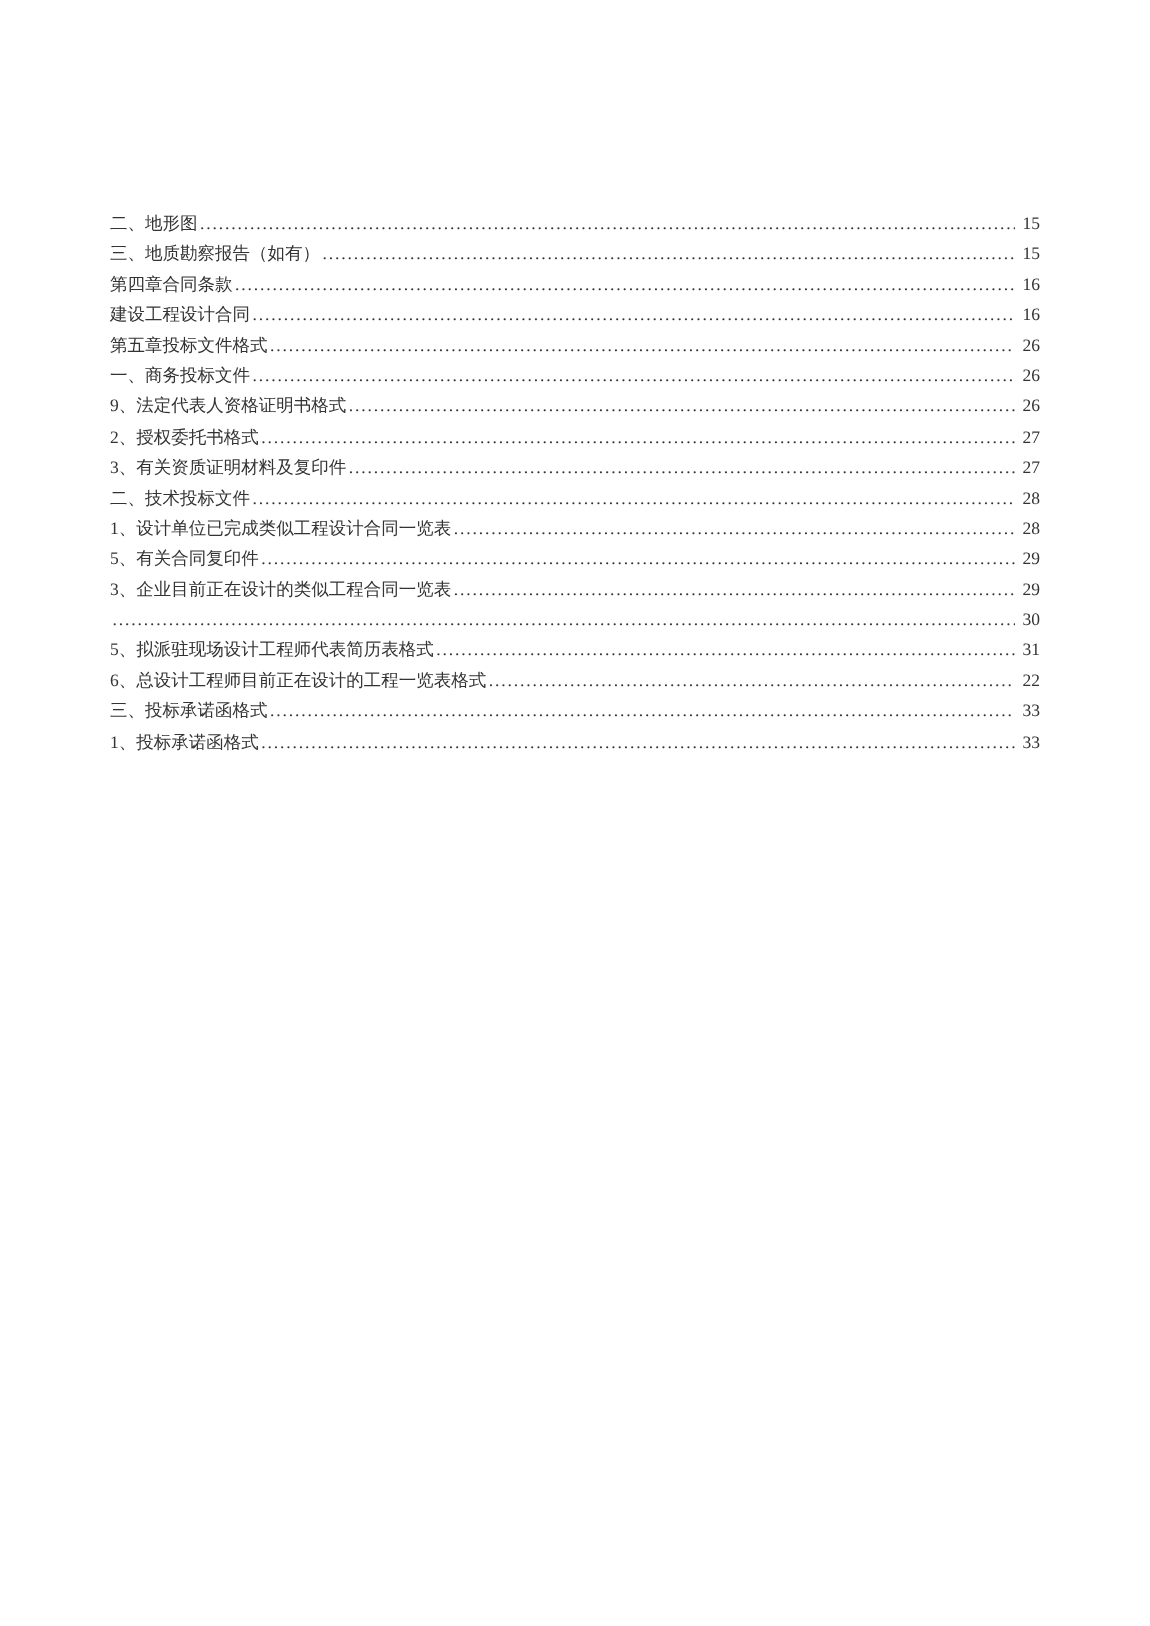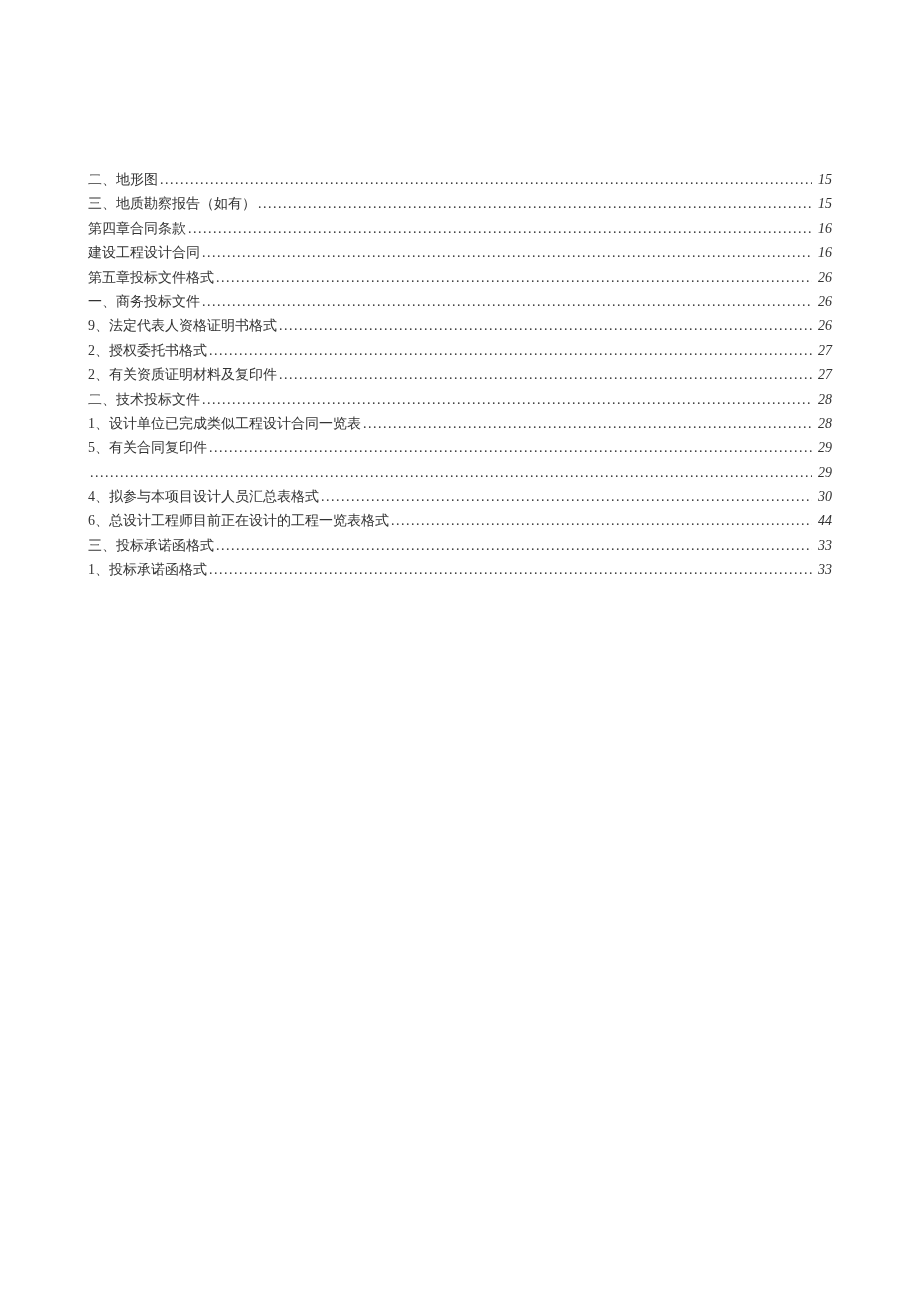--- a/index.html
+++ b/index.html
@@ -29,21 +29,20 @@
       position: relative;
       padding: 0 2px;
     }
     .toc-leader::after {
       content: "................................................................................................................................................................................................";
     }
     .toc-page {
       flex: 0 0 auto;
       text-align: right;
       min-width: 20px;
-      font-style: italic;
     }
   </style>
 </head>
 <body>
 
 <div class="toc">
   <div class="toc-row">
       <span class="toc-label">二、地形图</span>
       <span class="toc-leader"></span>
       <span class="toc-page">15</span>
@@ -77,52 +76,57 @@
       <span class="toc-label">9、法定代表人资格证明书格式</span>
       <span class="toc-leader"></span>
       <span class="toc-page">26</span>
     </div>
   <div class="toc-row">
       <span class="toc-label">2、授权委托书格式</span>
       <span class="toc-leader"></span>
       <span class="toc-page">27</span>
     </div>
   <div class="toc-row">
-      <span class="toc-label">2、有关资质证明材料及复印件</span>
+      <span class="toc-label">3、有关资质证明材料及复印件</span>
       <span class="toc-leader"></span>
       <span class="toc-page">27</span>
     </div>
   <div class="toc-row">
       <span class="toc-label">二、技术投标文件</span>
       <span class="toc-leader"></span>
       <span class="toc-page">28</span>
     </div>
   <div class="toc-row">
       <span class="toc-label">1、设计单位已完成类似工程设计合同一览表</span>
       <span class="toc-leader"></span>
       <span class="toc-page">28</span>
     </div>
   <div class="toc-row">
       <span class="toc-label">5、有关合同复印件</span>
       <span class="toc-leader"></span>
       <span class="toc-page">29</span>
     </div>
   <div class="toc-row">
+      <span class="toc-label">3、企业目前正在设计的类似工程合同一览表</span>
       <span class="toc-leader"></span>
       <span class="toc-page">29</span>
     </div>
   <div class="toc-row">
-      <span class="toc-label">4、拟参与本项目设计人员汇总表格式</span>
       <span class="toc-leader"></span>
       <span class="toc-page">30</span>
     </div>
   <div class="toc-row">
+      <span class="toc-label">5、拟派驻现场设计工程师代表简历表格式</span>
+      <span class="toc-leader"></span>
+      <span class="toc-page">31</span>
+    </div>
+  <div class="toc-row">
       <span class="toc-label">6、总设计工程师目前正在设计的工程一览表格式</span>
       <span class="toc-leader"></span>
-      <span class="toc-page">44</span>
+      <span class="toc-page">22</span>
     </div>
   <div class="toc-row">
       <span class="toc-label">三、投标承诺函格式</span>
       <span class="toc-leader"></span>
       <span class="toc-page">33</span>
     </div>
   <div class="toc-row">
       <span class="toc-label">1、投标承诺函格式</span>
       <span class="toc-leader"></span>
       <span class="toc-page">33</span>

